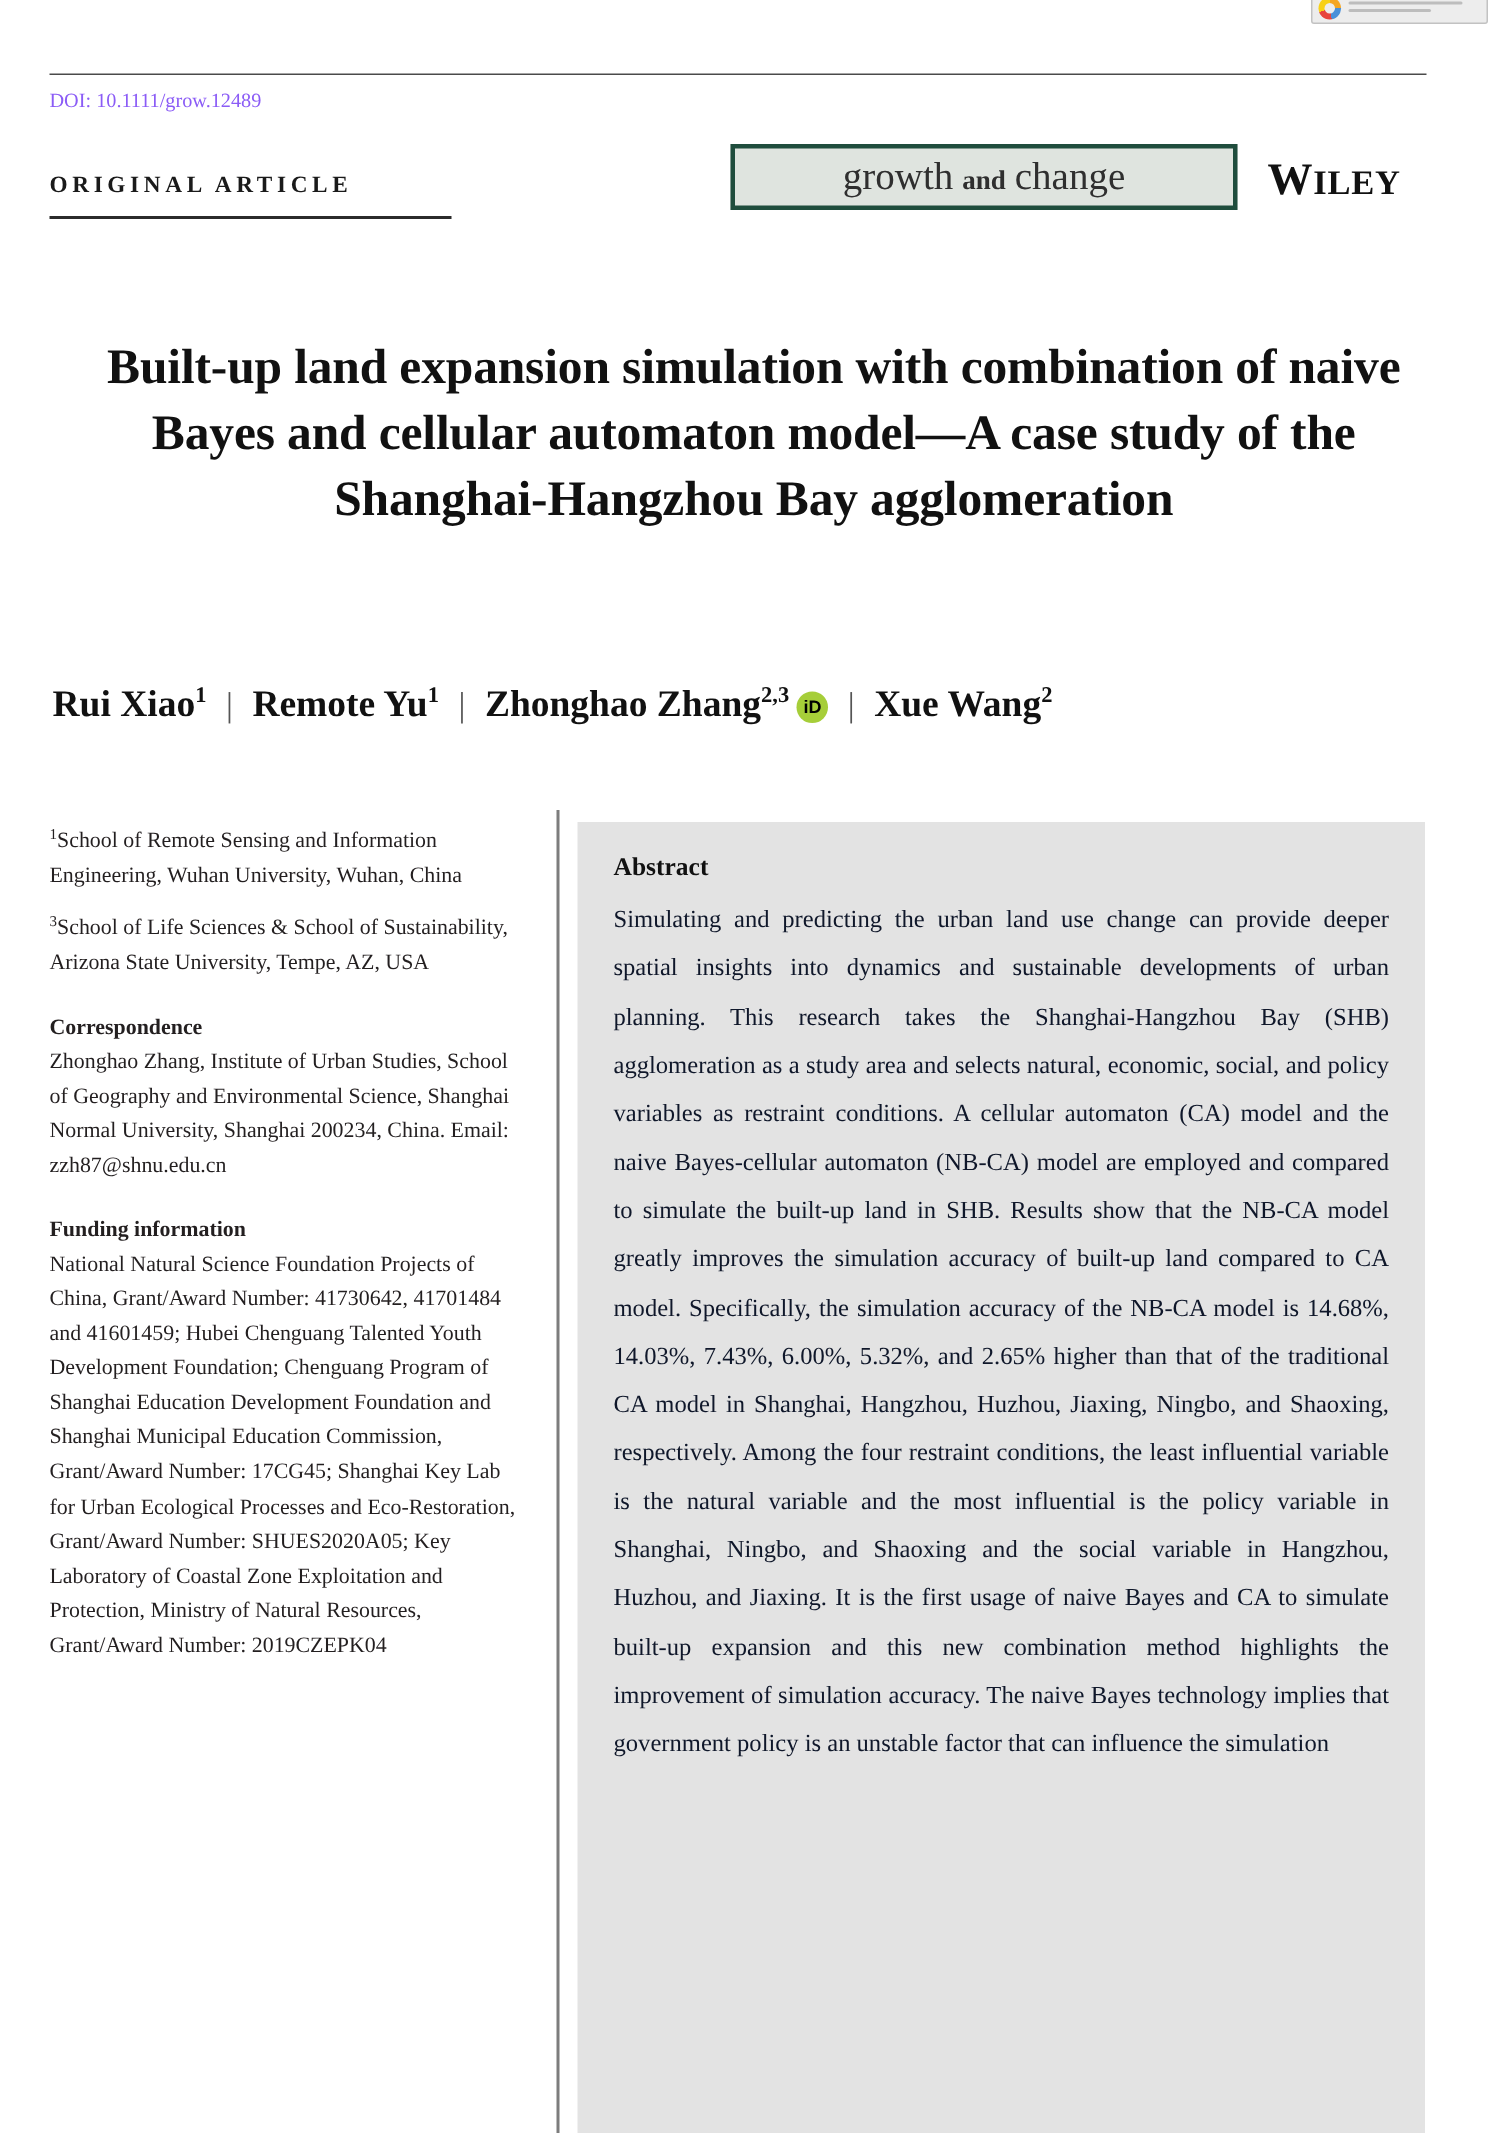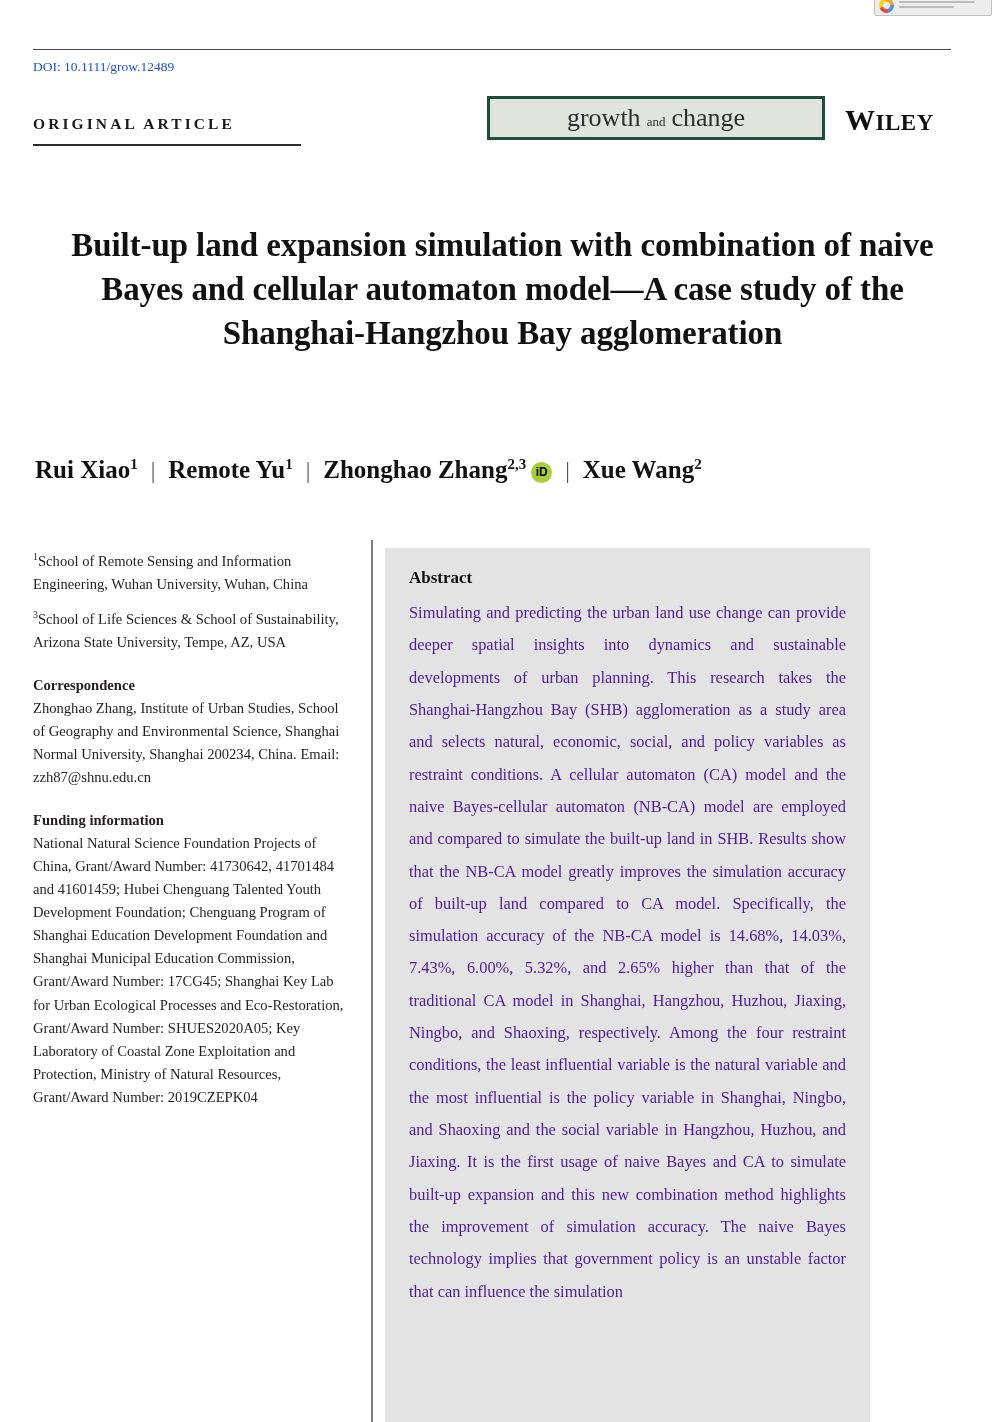--- a/index.html
+++ b/index.html
@@ -61,21 +61,21 @@
     background: #4c4c4c;
     margin: 0 22px 0 20px;
   }
   .rule-top {
     position: absolute; top: 49px; left: 33px;
     width: 918px; height: 1px; background: #4a4a4a;
   }
 
   .doi {
     position: absolute; top: 59px; left: 33px;
-    font-size: 13.5px; color: #1d4ed8;
+    font-size: 13.5px; color: #8b5cf6;
   }
 
   
   .oa-label {
     position: absolute; top: 115px; left: 33px;
     font-size: 15.5px; font-weight: 700;
     letter-spacing: 3.1px; color: #1a1a1a;
     font-family: "Liberation Serif", "DejaVu Serif", serif;
   }
   .oa-rule {
@@ -87,21 +87,21 @@
     position: absolute; top: 96px; left: 487px;
     width: 338px; height: 44px;
     background: #dfe4df;
     border: 3px solid #1f4d3d;
     display: flex; align-items: center; justify-content: center;
   }
   .journal-logo .jl-text {
     font-family: "Liberation Serif", "DejaVu Serif", serif;
     font-size: 26px; color: #2f2f2f; white-space: nowrap;
   }
-  .journal-logo .jl-small { font-size: 13px; }
+  .journal-logo .jl-small { font-size: 18px; font-weight: bold; }
 
   .wiley {
     position: absolute; top: 103px; left: 845px;
     font-size: 30px; font-weight: 700;
     letter-spacing: 0.5px; color: #111;
     font-family: "Liberation Serif", "DejaVu Serif", serif;
   }
   .wiley .wl { font-size: 30px; }
   .wiley .ws { font-size: 23px; }
 
@@ -147,31 +147,31 @@
   .aff { margin: 0 0 11px 0; text-indent: 0; }
   .aff .sup { font-size: 10px; vertical-align: super; }
   .block-head {
     font-weight: 700; margin: 20px 0 0 0; font-size: 14.6px;
   }
   .block-body { margin: 0; }
 
   
   .abstract-box {
     position: absolute; top: 548px; left: 385px;
-    width: 485px; height: 874px;
+    width: 565px; height: 874px;
     background: #e3e3e3;
     padding: 20px 24px 0 24px;
   }
   .abstract-title {
     font-size: 17px; font-weight: 700; color: #111;
     margin: 0 0 9px 0;
   }
   .abstract-body {
     font-size: 16.4px; line-height: 1.97;
-    text-align: justify; color: #4c1d95;
+    text-align: justify; color: #0f172a;
     margin: 0; hyphens: none;
   }
 </style>
 </head>
 <body>
 
 <div class="page">
 
   <div class="top-badge">
     <span class="badge-ring"></span>

